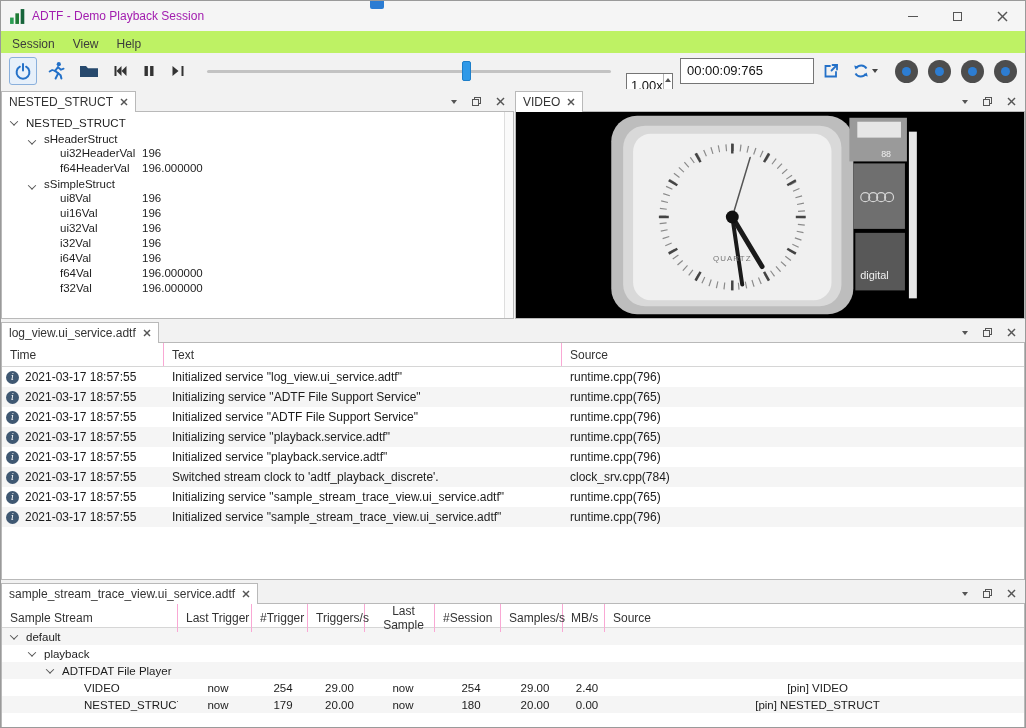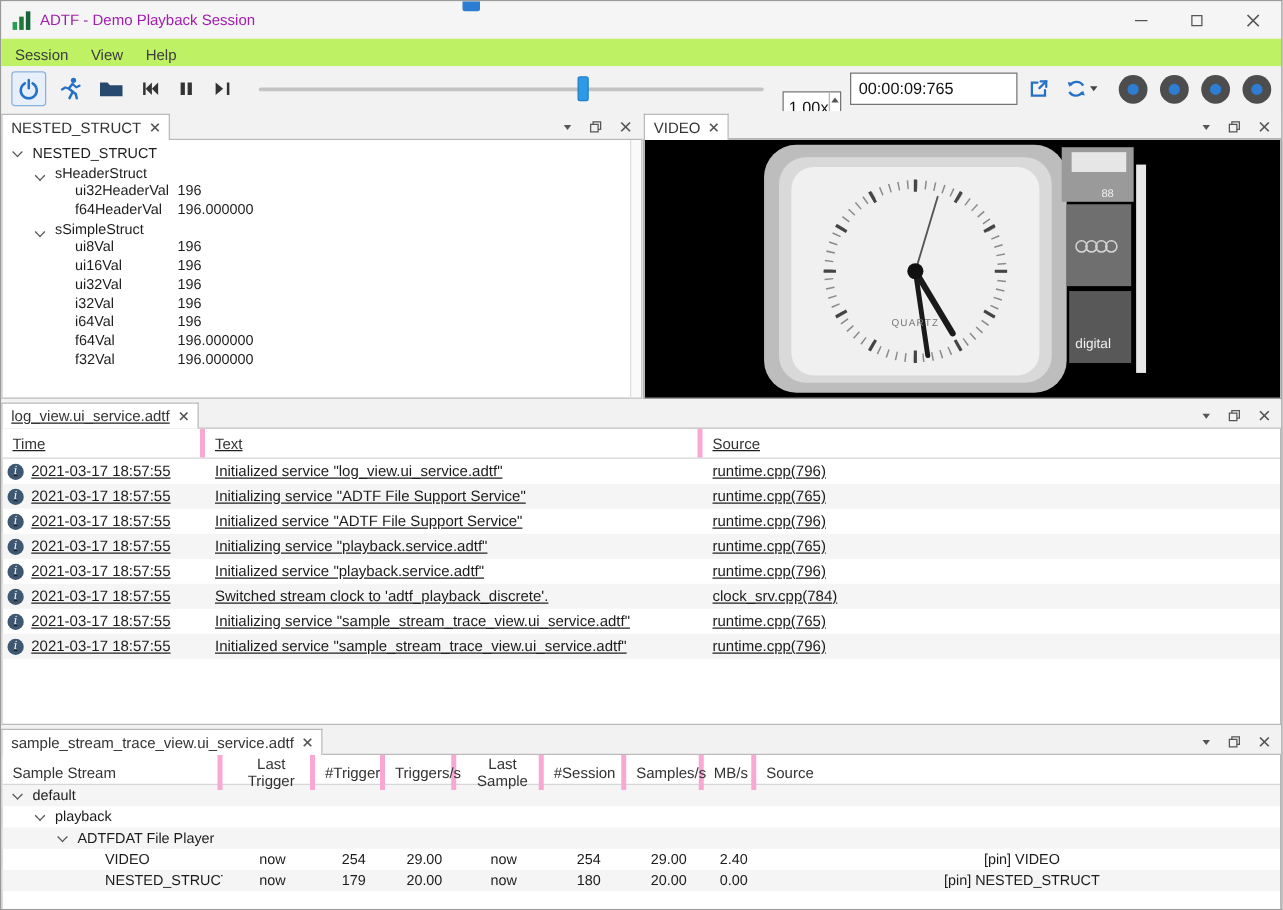--- a/index.html
+++ b/index.html
@@ -39,21 +39,21 @@
   .dd-arrow { width:0; height:0; border-left:3.5px solid transparent; border-right:3.5px solid transparent; border-top:4px solid #444; margin-left:2px; }
   .circle-btns { display:flex; gap:10px; margin-left:8px; align-items:center; }
   .circle-btn { width:23px; height:23px; border-radius:50%; background:#4d4d4d; display:flex; align-items:center; justify-content:center; }
   .circle-btn::after { content:""; width:9px; height:9px; border-radius:50%; background:#2d7dd2; }
 
   
   .top-row { height:230px; display:flex; flex:0 0 auto; }
   .panel { display:flex; flex-direction:column; background:#f2f2f2; min-width:0; }
   .panel.nested { width:513px; flex:0 0 auto; margin-right:1px; }
   .panel.video-panel { flex:1; }
-  .panel.log-panel { height:260px; flex:0 0 auto;text-decoration:underline; }
+  .panel.log-panel { height:260px; flex:0 0 auto; }
   .panel.trace-panel { height:150px; flex:0 0 auto; }
   .tabbar { height:22px; display:flex; align-items:flex-end; background:#f2f2f2; flex:0 0 auto; position:relative; }
   .tab { height:21px; background:#fff; border:1px solid #b9b9b9; border-bottom:none; display:flex; align-items:center; gap:7px; padding:0 7px; margin-left:0; z-index:2; margin-bottom:-1px; font-size:12px; color:#333; }
   .panel-controls { margin-left:auto; display:flex; align-items:center; gap:14px; padding-right:9px; padding-bottom:4px; }
   .xicon line { stroke:#555; stroke-width:1.4; }
   .float-icon rect { stroke:#555; fill:none; }
   .float-icon .front { fill:#f2f2f2; }
   .panel-content { flex:1; background:#fff; border:1px solid #b9b9b9; overflow:hidden; position:relative; min-height:0; }
 
   
@@ -66,21 +66,21 @@
   .tval { position:absolute; left:140px; }
   .vscroll { position:absolute; top:0; right:0; bottom:0; width:9px; background:#fafafa; border-left:1px solid #dedede; }
 
   
   .video-content { background:#000; }
   .video-content svg { display:block; width:100%; height:100%; }
 
   
   .log-grid { display:grid; grid-template-columns:162px 398px 1fr; }
   .grid-header { height:24px; align-items:center; background:#fff; border-bottom:1px solid #d6d6d6; color:#333; }
-  .grid-header > div { padding-left:8px; border-right:4px solid #f9a8d4; height:100%; display:flex; align-items:center; }
+  .grid-header > div { padding-left:8px; border-right:1px solid #f9a8d4; height:100%; display:flex; align-items:center; }
   .grid-header > div:last-child { border-right:none; }
   .log-row { height:20px; align-items:center; color:#1c1c1c; }
   .log-row:nth-child(even) { background:#f5f5f5; }
   .log-cell { padding-left:8px; white-space:nowrap; overflow:hidden; }
   .time-cell { display:flex; align-items:center; gap:6px; padding-left:4px; }
   .info-icon { width:13px; height:13px; border-radius:50%; background:#3f5872; color:#fff; font-family:"DejaVu Serif", serif; font-style:italic; font-size:9px; display:flex; align-items:center; justify-content:center; flex:0 0 auto; }
 
   
   .trace-grid { display:grid; grid-template-columns:176px 74px 56px 57px 70px 66px 62px 42px 1fr;text-align:center; }
   .trace-row { height:17px; align-items:center; font-size:11.5px; color:#1c1c1c; }

